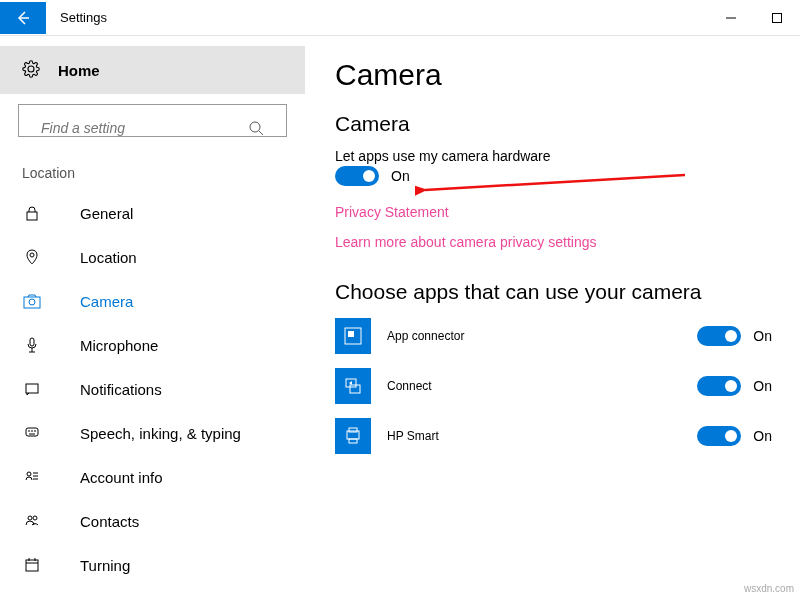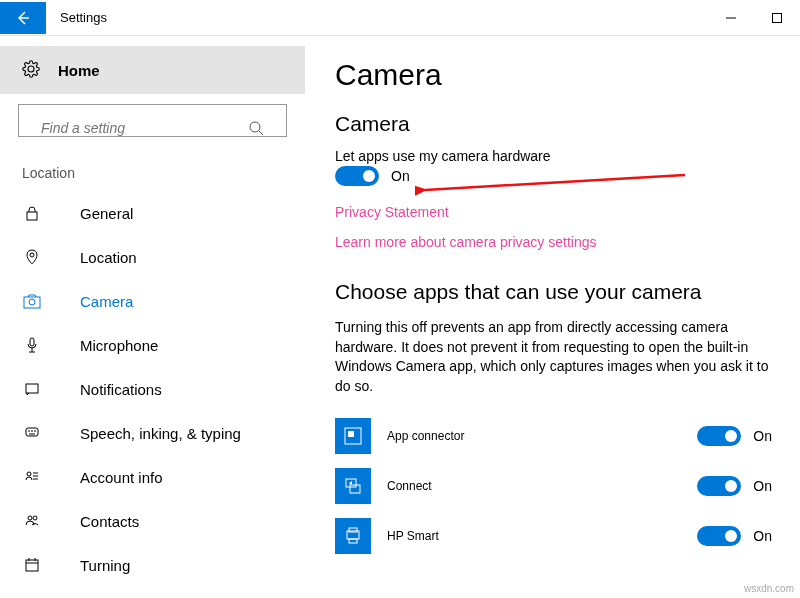--- a/index.html
+++ b/index.html
@@ -353,21 +353,20 @@
     <div class="sub-title">Camera</div>
     <div class="setting-label">Let apps use my camera hardware</div>
     <div class="toggle-row">
       <div class="toggle"></div>
       <span class="toggle-state">On</span>
     </div>
     <a class="link">Privacy Statement</a>
     <a class="link">Learn more about camera privacy settings</a>
 
     <div class="choose-title">Choose apps that can use your camera</div>
-    <div class="desc">Turning this off prevents an app from directly accessing camera hardware. It does not prevent it from requesting to open the built-in Windows Camera app, which only captures images when you ask it to do so.</div>
 
     <div class="app-row">
       <div class="app-icon">
           <svg width="20" height="20" viewBox="0 0 20 20">
             <rect x="2" y="2" width="16" height="16" stroke="#fff" fill="none"></rect>
             <rect x="5" y="5" width="6" height="6" fill="#fff"></rect>
           </svg>
         </div>
       <div class="app-name">App connector</div>
       <div class="app-toggle-wrap">

